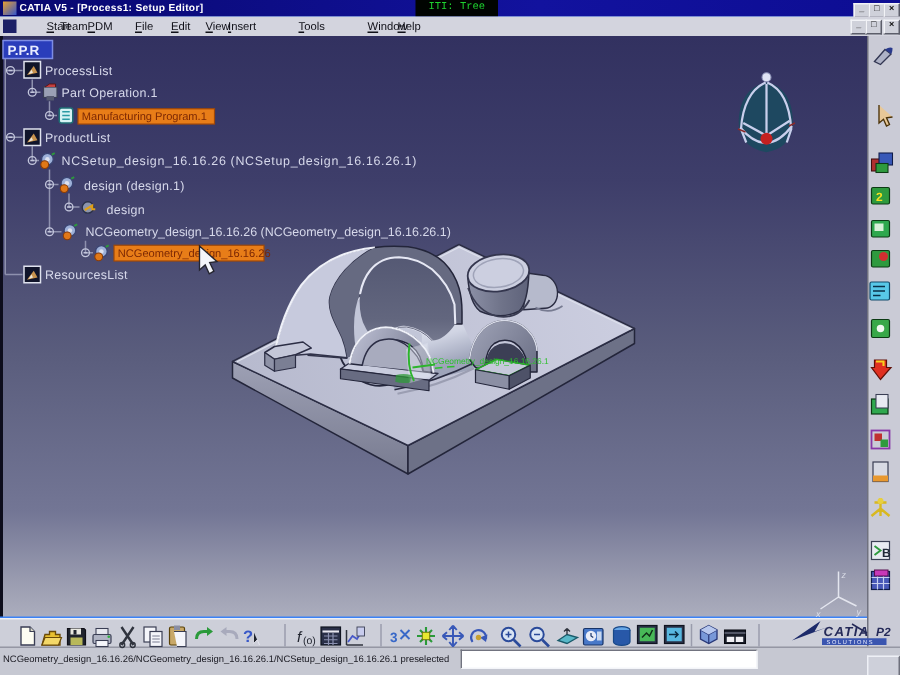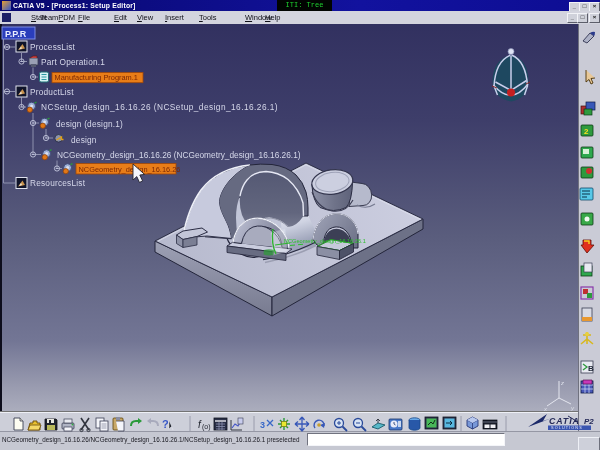--- a/index.html
+++ b/index.html
@@ -1,14 +1,14 @@
 <!DOCTYPE html>
 <html><head><meta charset="utf-8"><style>
 html,body{margin:0;padding:0}
-#app{position:relative;width:600px;height:450px;overflow:hidden;font-family:"Liberation Sans",sans-serif;background:#737373}
+#app{position:relative;width:600px;height:450px;overflow:hidden;font-family:"Liberation Sans",sans-serif;background:#3b82f6}
 .abs{position:absolute}
 #titlebar{left:0;top:0;width:600px;height:11px;background:linear-gradient(90deg,#08086e,#12129e 60%,#0d0d93)}
 #titletext{left:13px;top:1.5px;font-size:6.8px;font-weight:bold;color:#fff;letter-spacing:0.2px}
 #greenpatch{left:277px;top:0;width:55px;height:11px;background:#010401;color:#1ed230;font-family:"Liberation Mono",monospace;font-size:7px;line-height:11px;text-align:center}
 #menubar{left:0;top:11px;width:600px;height:13px;background:#d3d4de;border-bottom:1px solid #8d8fa0}
 .menuitem{position:absolute;top:13px;font-size:7.5px;color:#101018}
 #viewport{left:0;top:24px;width:578px;height:387px;background:linear-gradient(180deg,#323160 0%,#3e3e6a 25%,#5a5d7d 55%,#737695 82%,#9a9cb0 94%,#abadbd 100%);border-left:2px solid #0d0d1c}
 #rtoolbar{left:578px;top:24px;width:22px;height:410px;background:#cacbd6;border-left:1px solid #70727f}
 #btoolbar{left:0;top:412px;width:578px;height:19px;background:#cdcfd9;border-top:1px solid #eef0f6}
 #statusbar{left:0;top:431px;width:600px;height:19px;background:#c6c8d2;border-top:1px solid #9597a4}
@@ -23,24 +23,24 @@
   <div class="abs" id="titleicon" style="left:2px;top:1px;width:9px;height:9px;background:linear-gradient(135deg,#e8a030,#3355cc)"></div>
   <div class="abs" id="titletext">CATIA V5 - [Process1: Setup Editor]</div>
   <div class="abs" id="greenpatch">ITI: Tree</div>
   <div class="wbtn" style="left:569px;top:2px">_</div>
   <div class="wbtn" style="left:579px;top:2px">□</div>
   <div class="wbtn" style="left:589px;top:2px">×</div>
   <div class="abs" id="menubar"></div>
   <div class="abs" style="left:2px;top:13px;width:9px;height:9px;background:#1c2066"></div>
   <span class="menuitem" style="left:31px"><u>S</u>tart</span>
   <span class="menuitem" style="left:40px">Team<u>P</u>DM</span>
-  <span class="menuitem" style="left:78px"><u>F</u>ile</span>
+  <span class="menuitem" style="left:90px"><u>F</u>ile</span>
   <span class="menuitem" style="left:114px"><u>E</u>dit</span>
   <span class="menuitem" style="left:137px"><u>V</u>iew</span>
-  <span class="menuitem" style="left:165px"><u>I</u>nsert</span>
+  <span class="menuitem" style="left:152px"><u>I</u>nsert</span>
   <span class="menuitem" style="left:199px"><u>T</u>ools</span>
   <span class="menuitem" style="left:245px"><u>W</u>indow</span>
   <span class="menuitem" style="left:265px"><u>H</u>elp</span>
   <div class="wbtn" style="left:567px;top:13px">_</div>
   <div class="wbtn" style="left:577px;top:13px">□</div>
   <div class="wbtn" style="left:589px;top:13px">×</div>
   <div class="abs" id="viewport"></div>
   <div class="abs" id="rtoolbar"></div>
   <div class="abs" id="btoolbar"></div>
   <div class="abs" id="statusbar">

